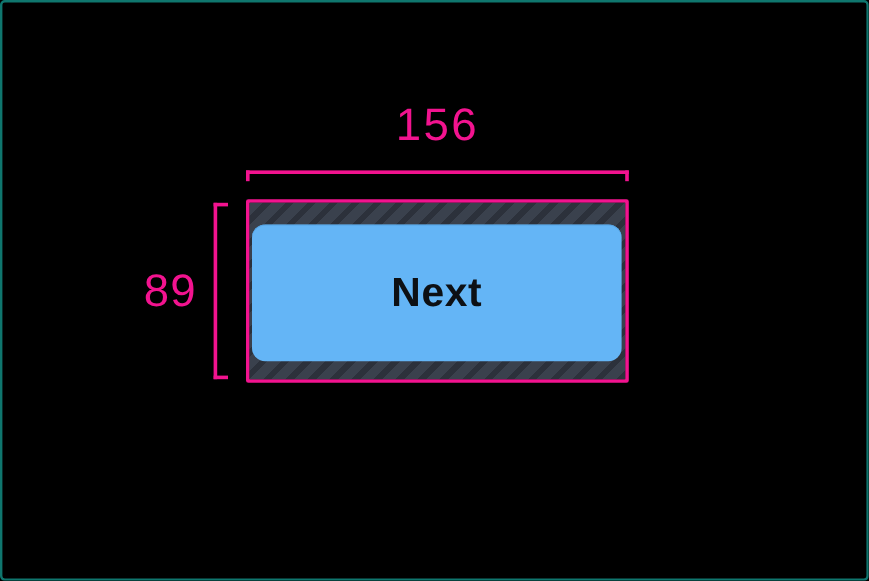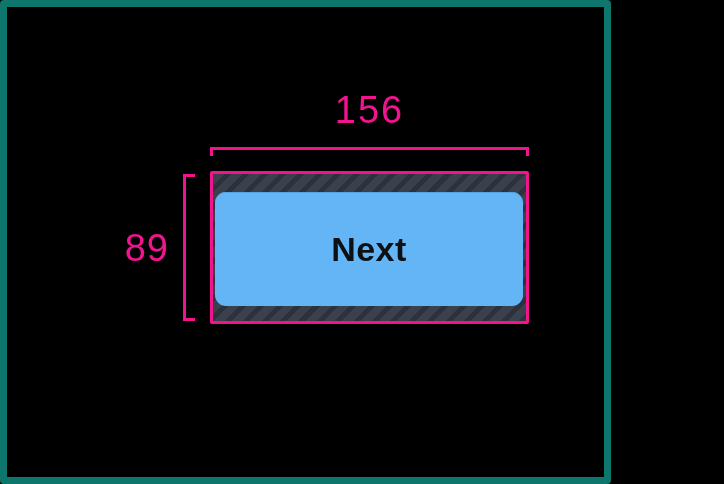--- a/index.html
+++ b/index.html
@@ -3,24 +3,24 @@
 <meta charset="utf-8">
 <style>
   html, body {
     margin: 0;
     padding: 0;
     background: #000;
     font-family: "Liberation Sans", sans-serif;
   }
   .canvas {
     position: relative;
-    width: 611px;
+    width: 724px;
     height: 484px;
     background: #000000;
-    border: 7px solid #0f766e;
+    border: 2px solid #0f766e;
     border-radius: 4px;
     box-sizing: border-box;
     overflow: hidden;
   }
   .dim-label {
     position: absolute;
     color: #f2138f;
     font-size: 38px;
     line-height: 40px;
     font-weight: 400;

